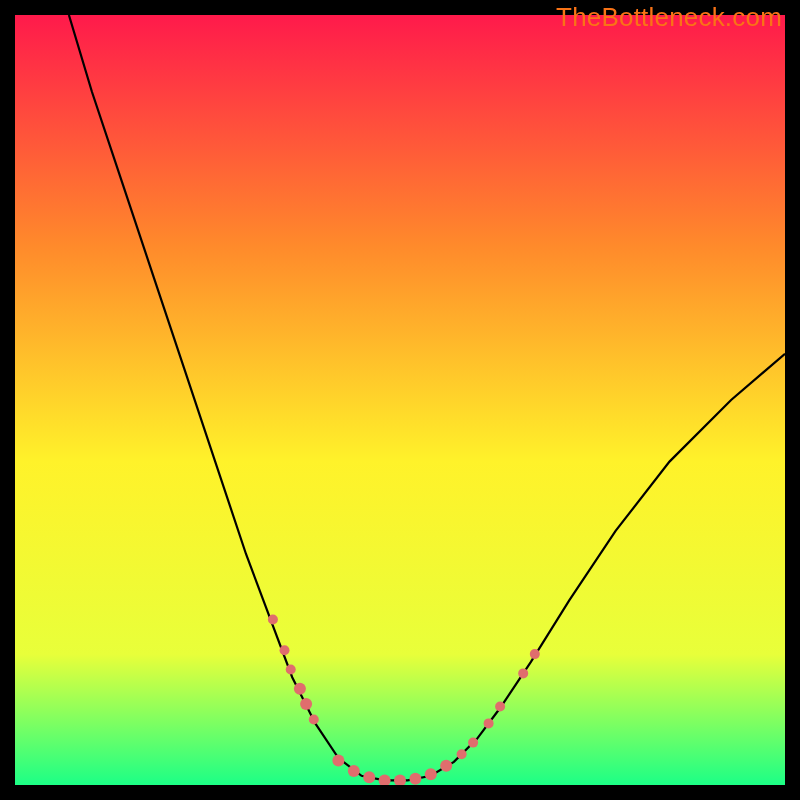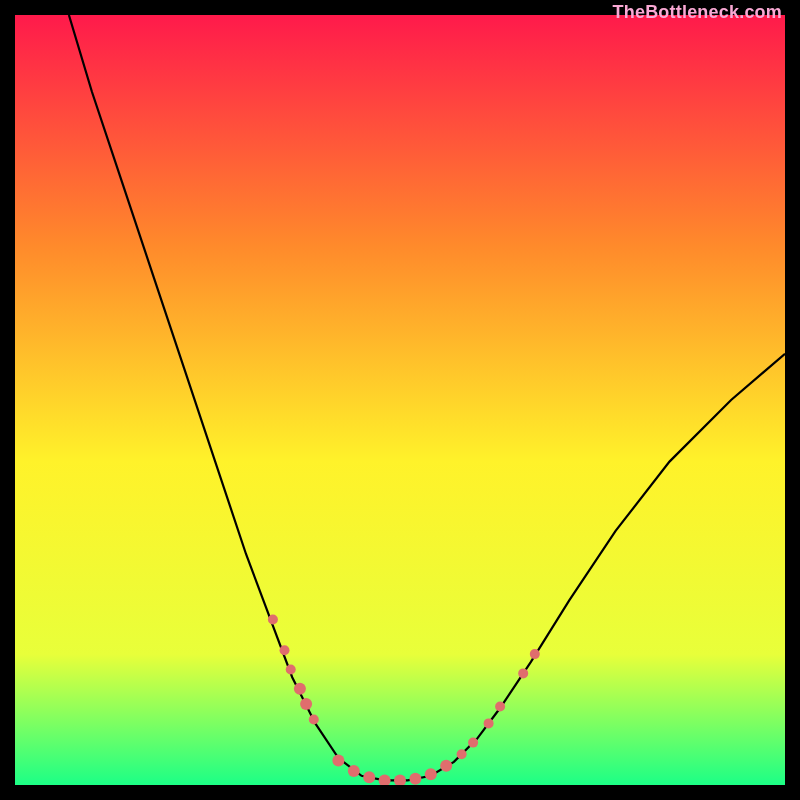--- a/index.html
+++ b/index.html
@@ -23,23 +23,23 @@
     position: absolute;
     left: 0;
     top: 0;
     width: 770px;
     height: 770px;
   }
   .watermark {
     position: absolute;
     top: 2px;
     right: 18px;
-    font-size: 18px;
-    color: #f9a8d4;
-    font-weight: 700;
+    font-size: 26px;
+    color: #f97316;
+    font-weight: 400;
     letter-spacing: 0.2px;
   }
   svg { display: block; }
 </style>
 </head>
 <body>
 
 <div class="frame">
   <svg class="plot" viewBox="0 0 770 770">
     <defs>

